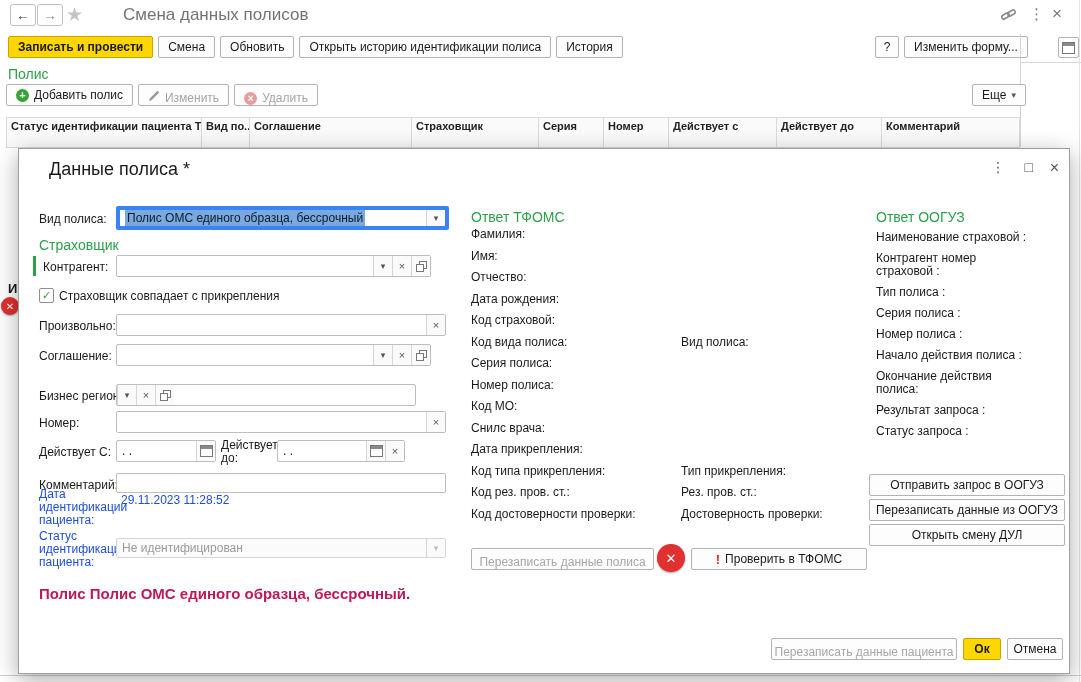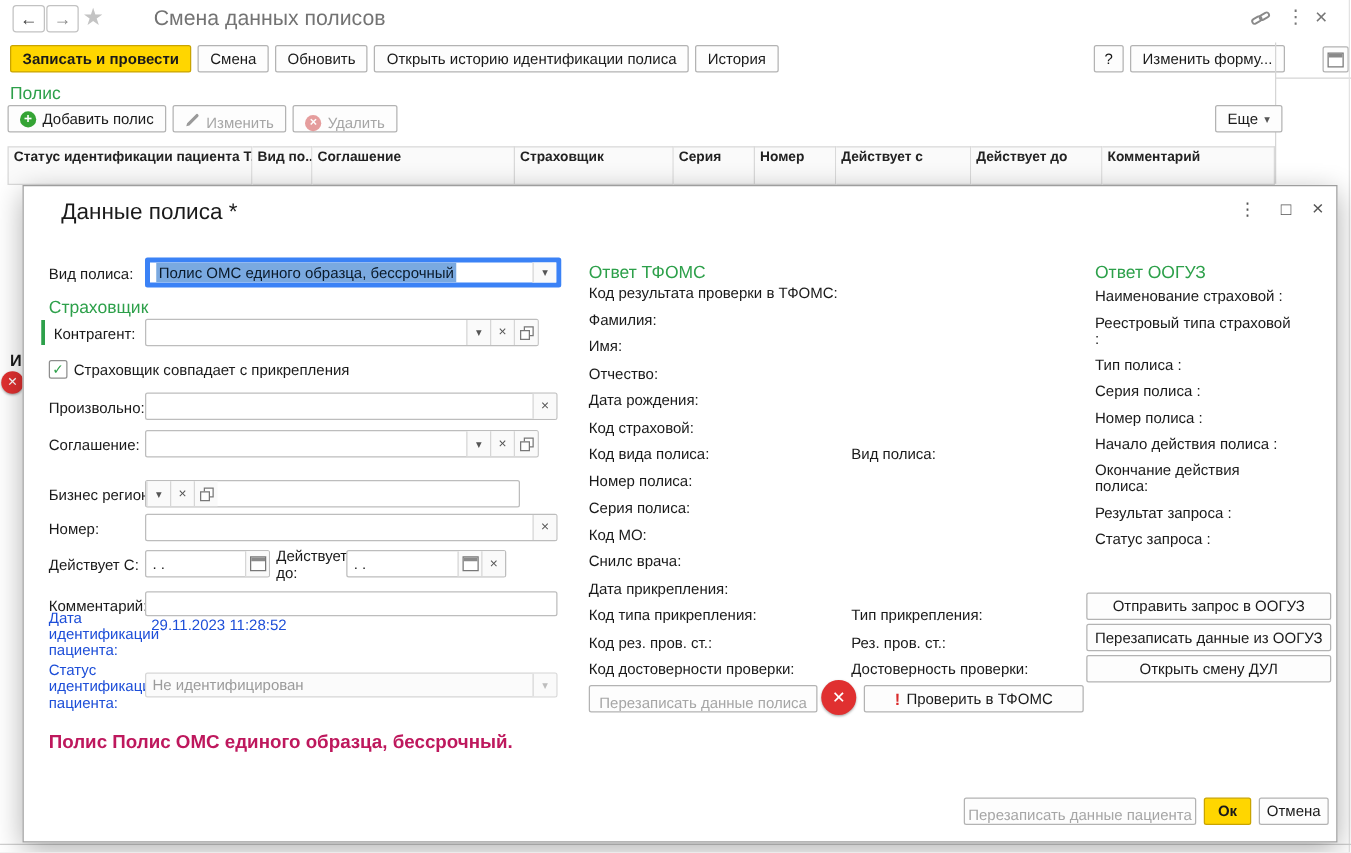--- a/index.html
+++ b/index.html
@@ -277,49 +277,48 @@
       <div class="txt">Не идентифицирован</div>
       <div class="fbtn">
           <span>▾</span>
         </div>
     </div>
 
     <div class="summary">Полис Полис ОМС единого образца, бессрочный.</div>
 
     <div class="sect green" style="left:452px;top:60px;position:absolute">Ответ ТФОМС</div>
     <div class="tcol">
-      <div class="trow"><span>Код результата проверки в ТФОМС:</span></div>
       <div class="trow"><span>Фамилия:</span></div>
       <div class="trow"><span>Имя:</span></div>
       <div class="trow"><span>Отчество:</span></div>
       <div class="trow"><span>Дата рождения:</span></div>
       <div class="trow"><span>Код страховой:</span></div>
       <div class="trow"><span>Код вида полиса:</span><span class="tlbl2">Вид полиса:</span></div>
+      <div class="trow"><span>Серия полиса:</span></div>
       <div class="trow"><span>Номер полиса:</span></div>
-      <div class="trow"><span>Серия полиса:</span></div>
       <div class="trow"><span>Код МО:</span></div>
       <div class="trow"><span>Снилс врача:</span></div>
       <div class="trow"><span>Дата прикрепления:</span></div>
       <div class="trow"><span>Код типа прикрепления:</span><span class="tlbl2">Тип прикрепления:</span></div>
       <div class="trow"><span>Код рез. пров. ст.:</span><span class="tlbl2">Рез. пров. ст.:</span></div>
       <div class="trow"><span>Код достоверности проверки:</span><span class="tlbl2">Достоверность проверки:</span></div>
     </div>
     <button class="btn disabled center abs" style="left:452px;top:399px;width:183px">Перезаписать данные полиса</button>
     <div class="err-circle abs" style="left:638px;top:395px;width:28px;height:28px;font-size:13px;z-index:2">
       <span>✕</span>
     </div>
     <button class="btn center abs" style="left:672px;top:399px;width:176px">
       <span class="excl">!</span>
       <span>Проверить в ТФОМС</span>
     </button>
 
     <div class="sect green" style="left:857px;top:60px;position:absolute">Ответ ООГУЗ</div>
     <div class="ocol">
       <div class="oitem">Наименование страховой :</div>
-      <div class="oitem">Реестровый типа страховой :</div>
+      <div class="oitem">Контрагент номер страховой :</div>
       <div class="oitem">Тип полиса :</div>
       <div class="oitem">Серия полиса :</div>
       <div class="oitem">Номер полиса :</div>
       <div class="oitem">Начало действия полиса :</div>
       <div class="oitem">Окончание действия полиса:</div>
       <div class="oitem">Результат запроса :</div>
       <div class="oitem">Статус запроса :</div>
     </div>
     <button class="btn center abs" style="left:850px;top:325px;width:196px">Отправить запрос в ООГУЗ</button>
     <button class="btn center abs" style="left:850px;top:350px;width:196px">Перезаписать данные из ООГУЗ</button>

